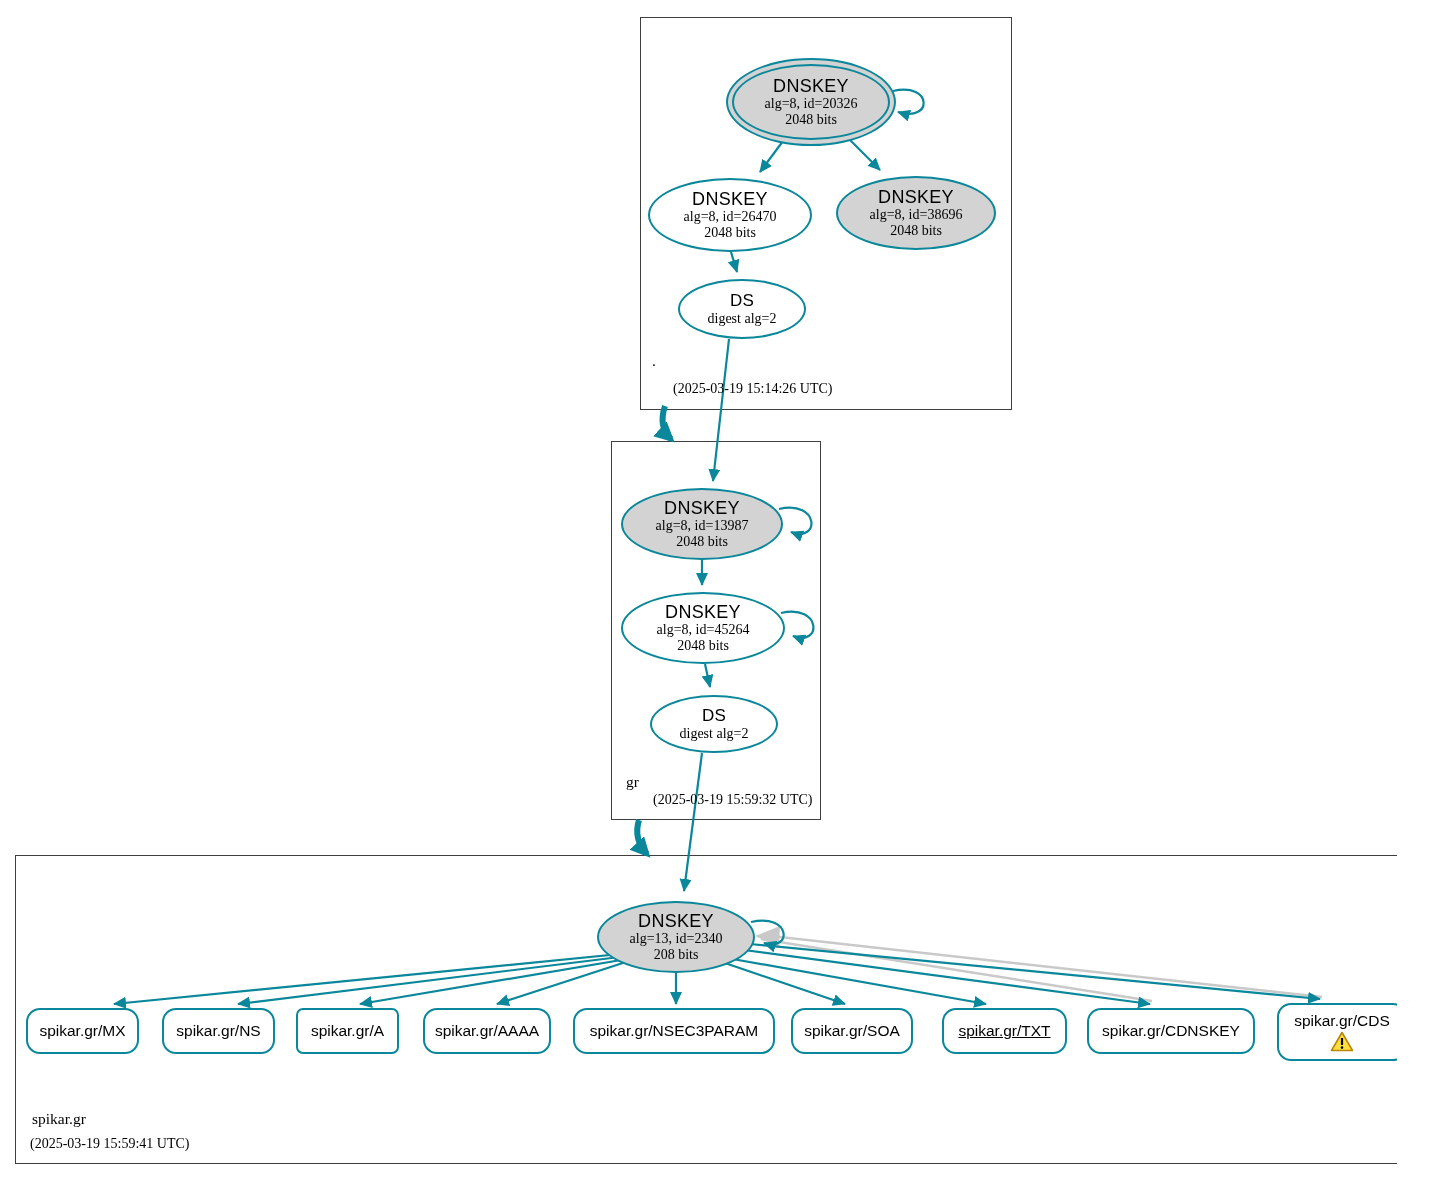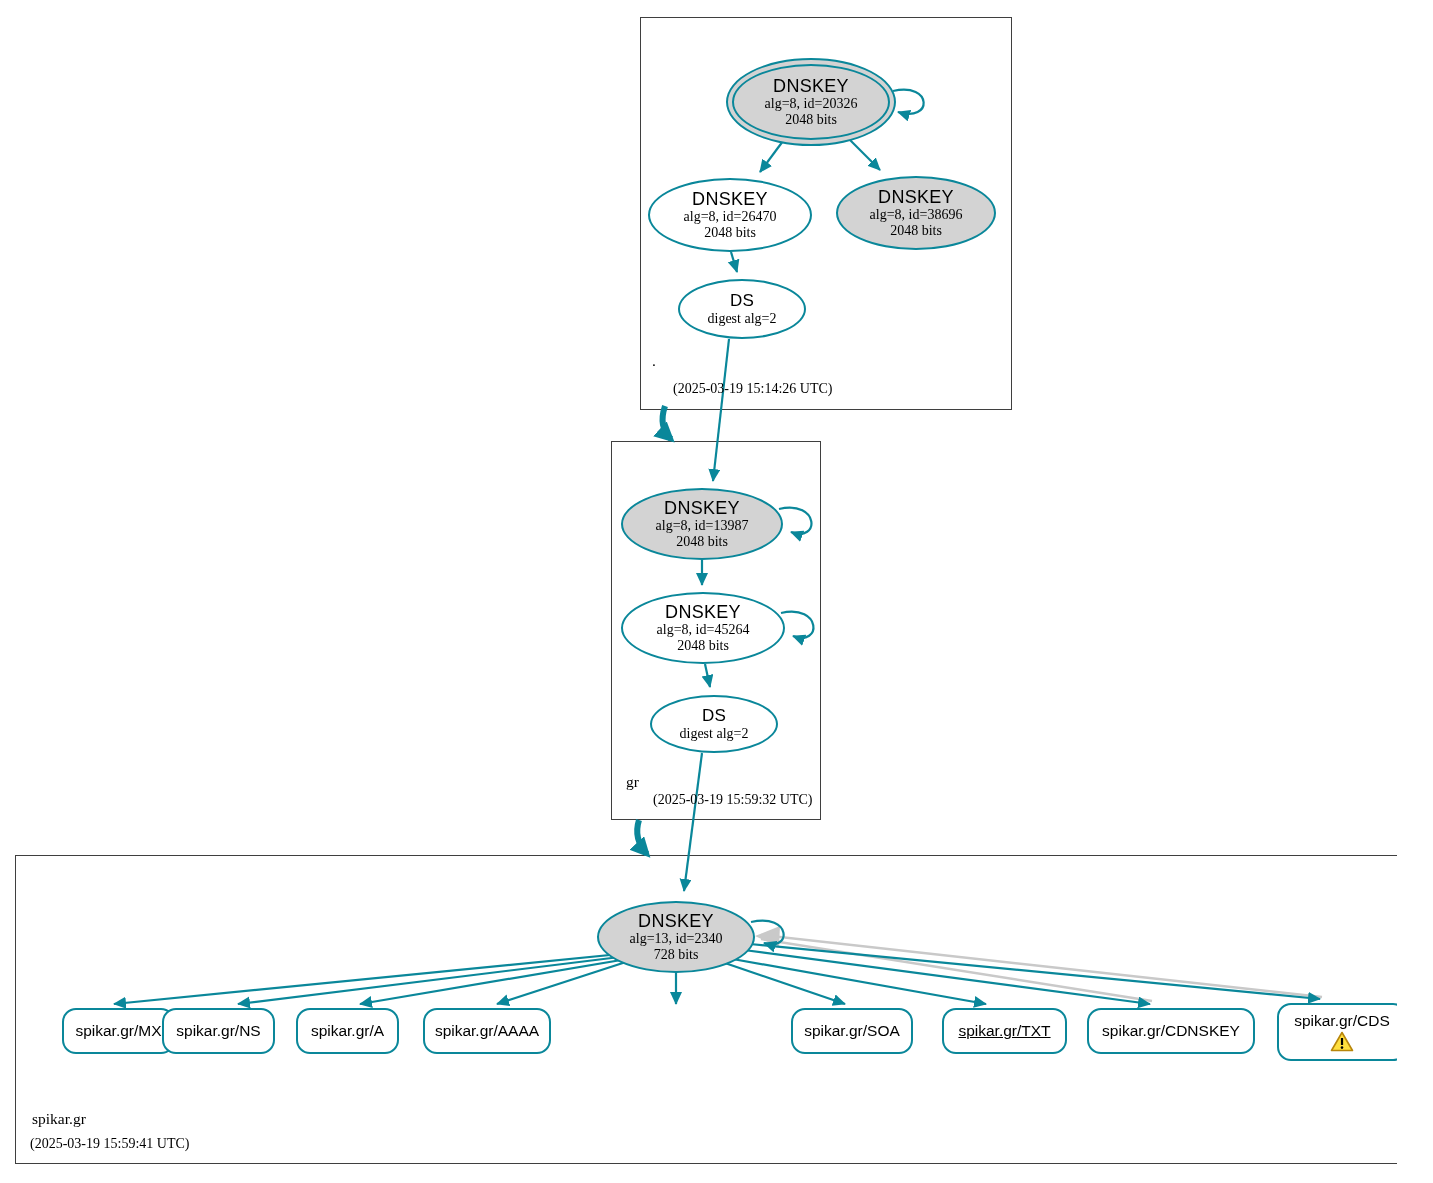--- a/index.html
+++ b/index.html
@@ -112,34 +112,37 @@
   <div class="node ellipse" style="left:650px;top:695px;width:128px;height:58px;">
     <div class="ntitle" style="font-size:17px;">DS</div>
     <div class="nsub">digest alg=2</div>
   </div>
   <div class="zlabel" style="left:626px;top:766px;margin-top:7px;">gr</div>
   <div class="ztime" style="left:625px;top:792px;margin-left:28px;">(2025-03-19 15:59:32 UTC)</div>
 
   <div class="node ellipse gray" style="left:597px;top:901px;width:158px;height:72px;">
     <div class="ntitle">DNSKEY</div>
     <div class="nsub">alg=13, id=2340</div>
-    <div class="nsub">728 bits</div>
+    <div class="nsub">208 bits</div>
   </div>
 
-  <div class="rrset" style="left:26px;top:1008px;width:113px;height:46px;margin-left:36px;">
+  <div class="rrset" style="left:26px;top:1008px;width:113px;height:46px;">
       <span>spikar.gr/MX</span>
     </div>
   <div class="rrset" style="left:162px;top:1008px;width:113px;height:46px;">
       <span>spikar.gr/NS</span>
     </div>
-  <div class="rrset" style="left:296px;top:1008px;width:103px;height:46px;">
+  <div class="rrset" style="left:296px;top:1008px;width:103px;height:46px;border-radius:7px;">
       <span>spikar.gr/A</span>
     </div>
   <div class="rrset" style="left:423px;top:1008px;width:128px;height:46px;">
       <span>spikar.gr/AAAA</span>
+    </div>
+  <div class="rrset" style="left:573px;top:1008px;width:202px;height:46px;">
+      <span>spikar.gr/NSEC3PARAM</span>
     </div>
   <div class="rrset" style="left:791px;top:1008px;width:122px;height:46px;align-items:center;">
       <span>spikar.gr/SOA</span>
     </div>
   <div class="rrset" style="left:942px;top:1008px;width:125px;height:46px;text-decoration:underline;">
       <span>spikar.gr/TXT</span>
     </div>
   <div class="rrset" style="left:1277px;top:1003px;width:130px;height:58px;">
     <span>spikar.gr/CDS</span>
     <svg class="warn" width="24" height="21" viewBox="0 0 24 21">

